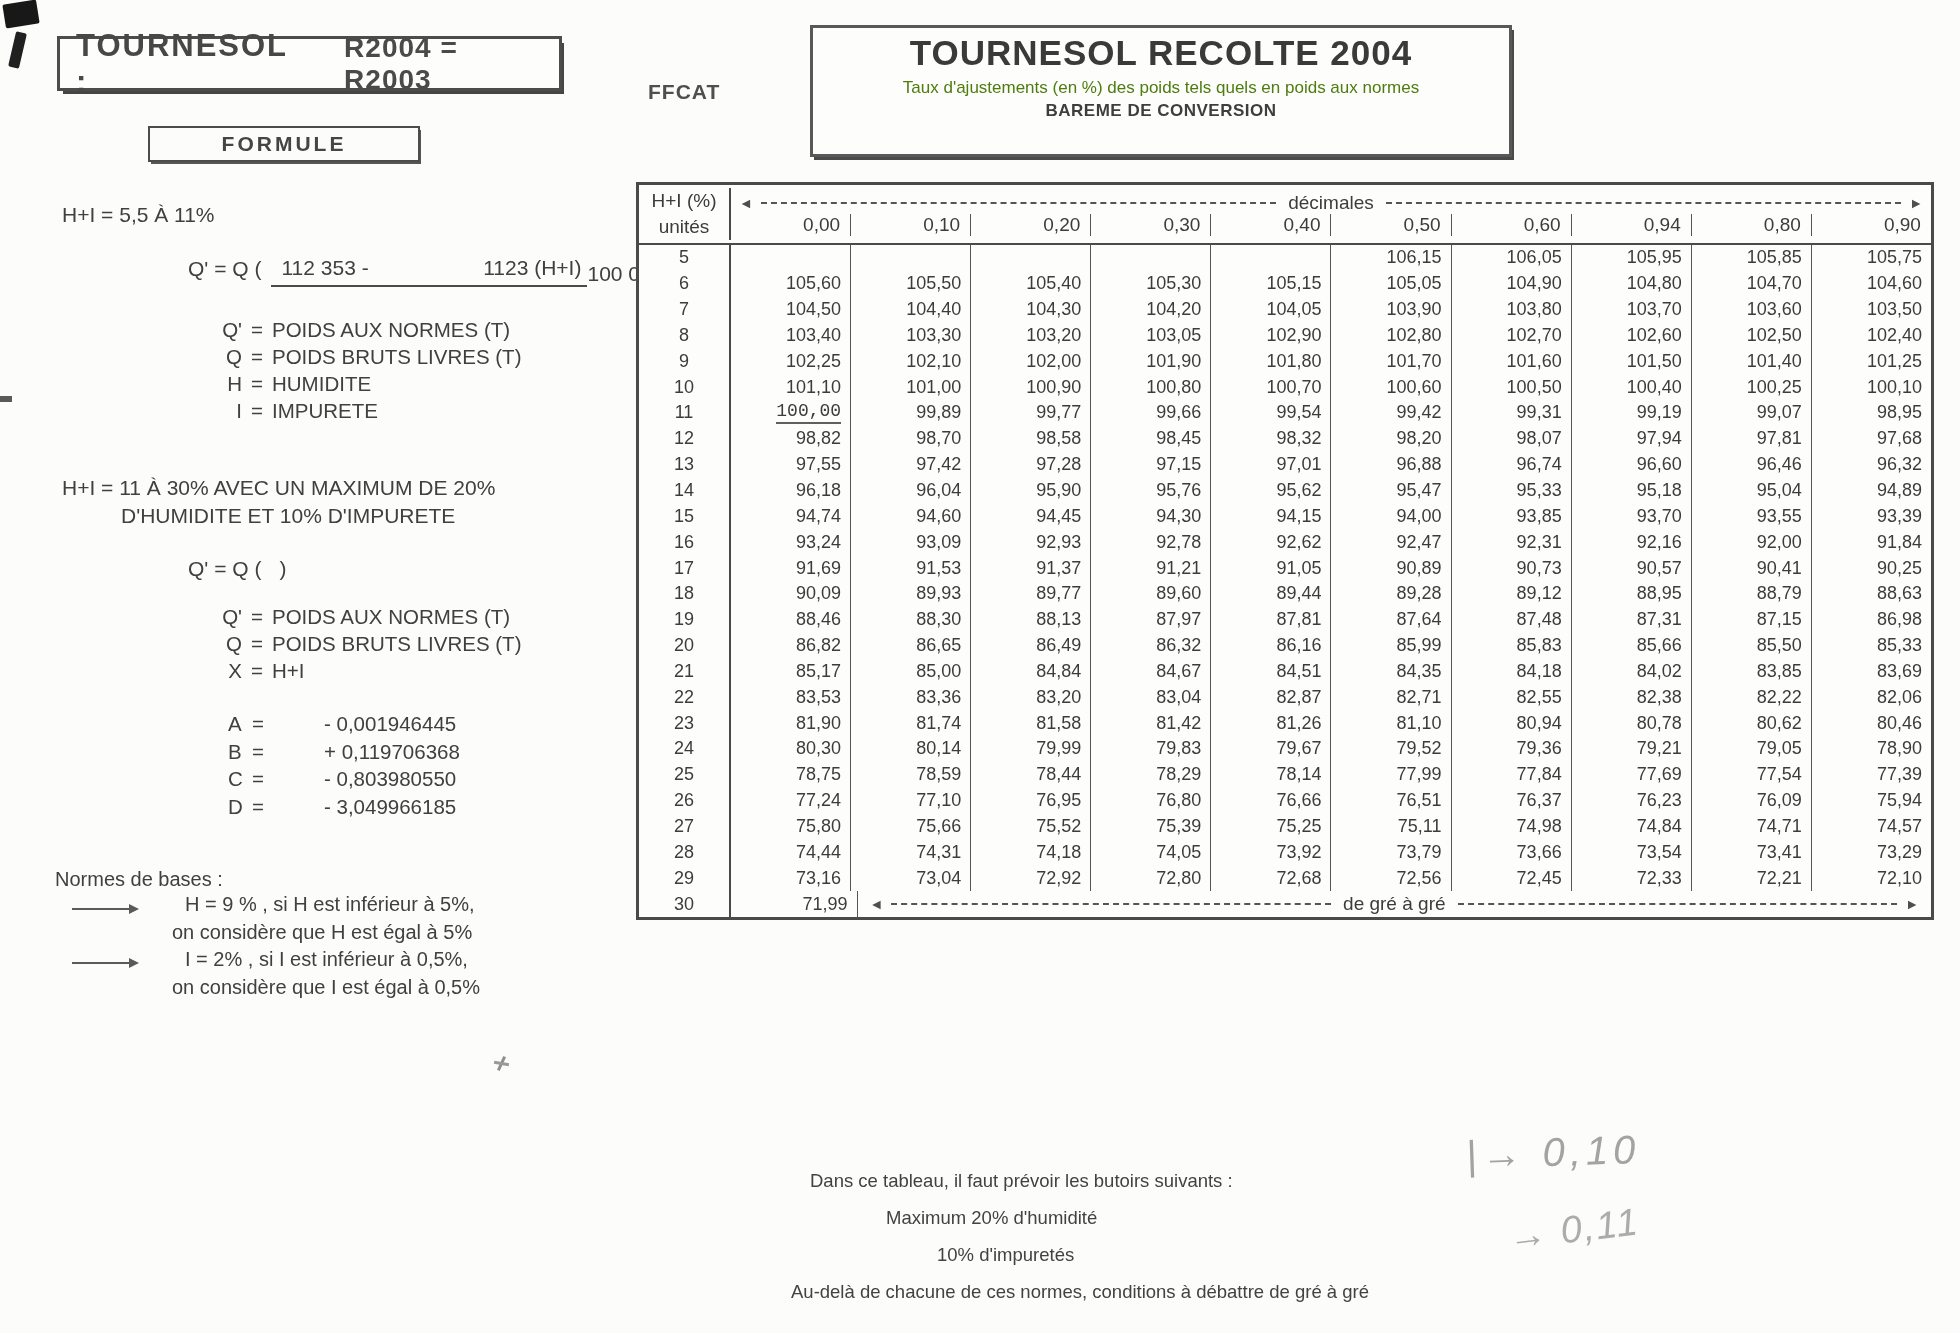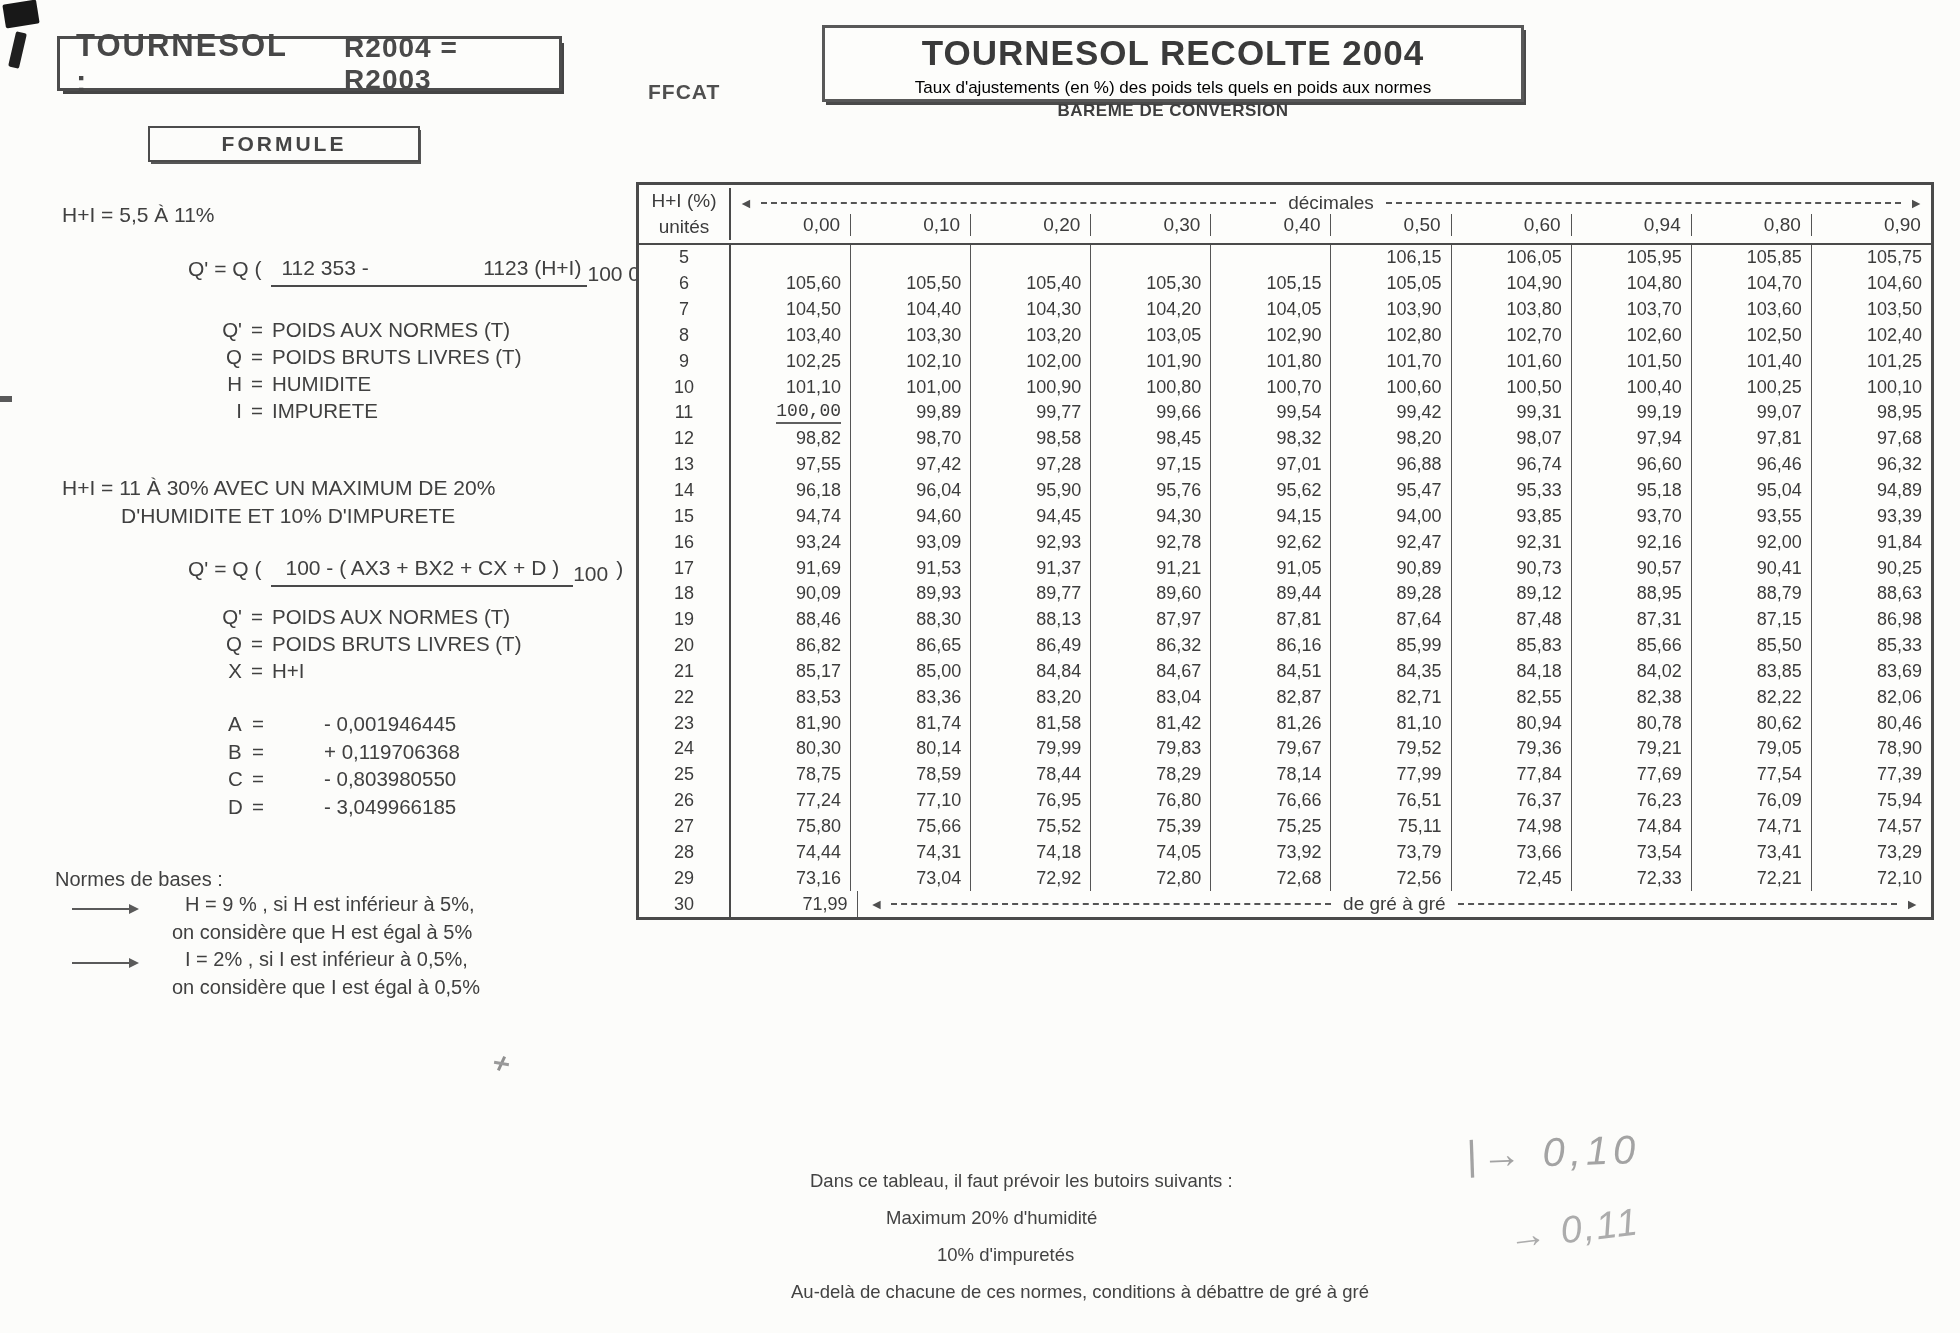--- a/index.html
+++ b/index.html
@@ -40,26 +40,26 @@
   .coef-eq { width:24px; }
   .coef-t { margin-left:48px; }
   .harrow { position:absolute; width:58px; height:2px; background:#5a5a5a; }
   .harrow::after {
     content:""; position:absolute; right:-9px; top:-4px;
     border-left:10px solid #5a5a5a; border-top:5px solid transparent; border-bottom:5px solid transparent;
   }
   
   .ffcat { position:absolute; left:648px; top:80px; font-size:21px; font-weight:bold; letter-spacing:1px; color:#4f4f4f; }
   .rt-box {
-    position:absolute; left:810px; top:25px; width:702px; height:77px;
+    position:absolute; left:810px; top:25px; width:702px; height:132px;
     border:3px solid #585858; box-shadow:3px 4px 0 -1px #4a4a4a;
-    text-align:center; padding-top:5px; box-sizing:border-box; background:#fdfdfb;margin-left:12px;
+    text-align:center; padding-top:5px; box-sizing:border-box; background:#fdfdfb;
   }
   .rt-title { font-size:35px; font-weight:bold; letter-spacing:1px; color:#3a3a3a; }
-  .rt-sub { font-size:17px; margin-top:5px; color:#000000; }
+  .rt-sub { font-size:17px; margin-top:5px; color:#4d7c0f; }
   .rt-bareme { font-size:17px; font-weight:bold; margin-top:3px; letter-spacing:0.5px; color:#3e3e3e; }
   
   .tbl {
     position:absolute; left:636px; top:182px; width:1298px; height:738px;
     border:3px solid #4a4a4a; box-sizing:border-box; display:flex; flex-direction:column;
     font-size:18px; color:#3c3c3c; background:#fdfdfb;
   }
   .tbl-head { display:flex; border-bottom:2.5px solid #4a4a4a; height:58px;align-items:center; }
   .corner { width:92px; border-right:2px solid #4a4a4a; display:flex; flex-direction:column; justify-content:center; align-items:center; line-height:26px; font-size:19px; box-sizing:border-box; }
   .head-main { flex:1; display:flex; flex-direction:column; }
@@ -144,24 +144,20 @@
       <span class="def-eq">=</span>
       <span class="def-t">IMPURETE</span>
     </div>
   </div>
 
   <div class="ltext" style="left:62px; top:476px;">H+I = 11 À 30% AVEC UN MAXIMUM DE 20%</div>
   <div class="ltext" style="left:121px; top:504px;">D'HUMIDITE ET 10% D'IMPURETE</div>
 
   <div class="formula" style="left:188px; top:556px;">
     <span class="fr-prefix">Q' = Q (</span>
-    <span class="fr-frac">
-      <span class="fr-num-single">100 - ( AX3 + BX2 + CX + D )</span>
-      <span class="fr-den">100</span>
-    </span>
     <span class="fr-paren">)</span>
   </div>
 
   <div class="defs" style="left:210px; top:603px;">
     <div class="def-row">
       <span class="def-v">Q'</span>
       <span class="def-eq">=</span>
       <span class="def-t">POIDS AUX NORMES (T)</span>
     </div>
     <div class="def-row">

